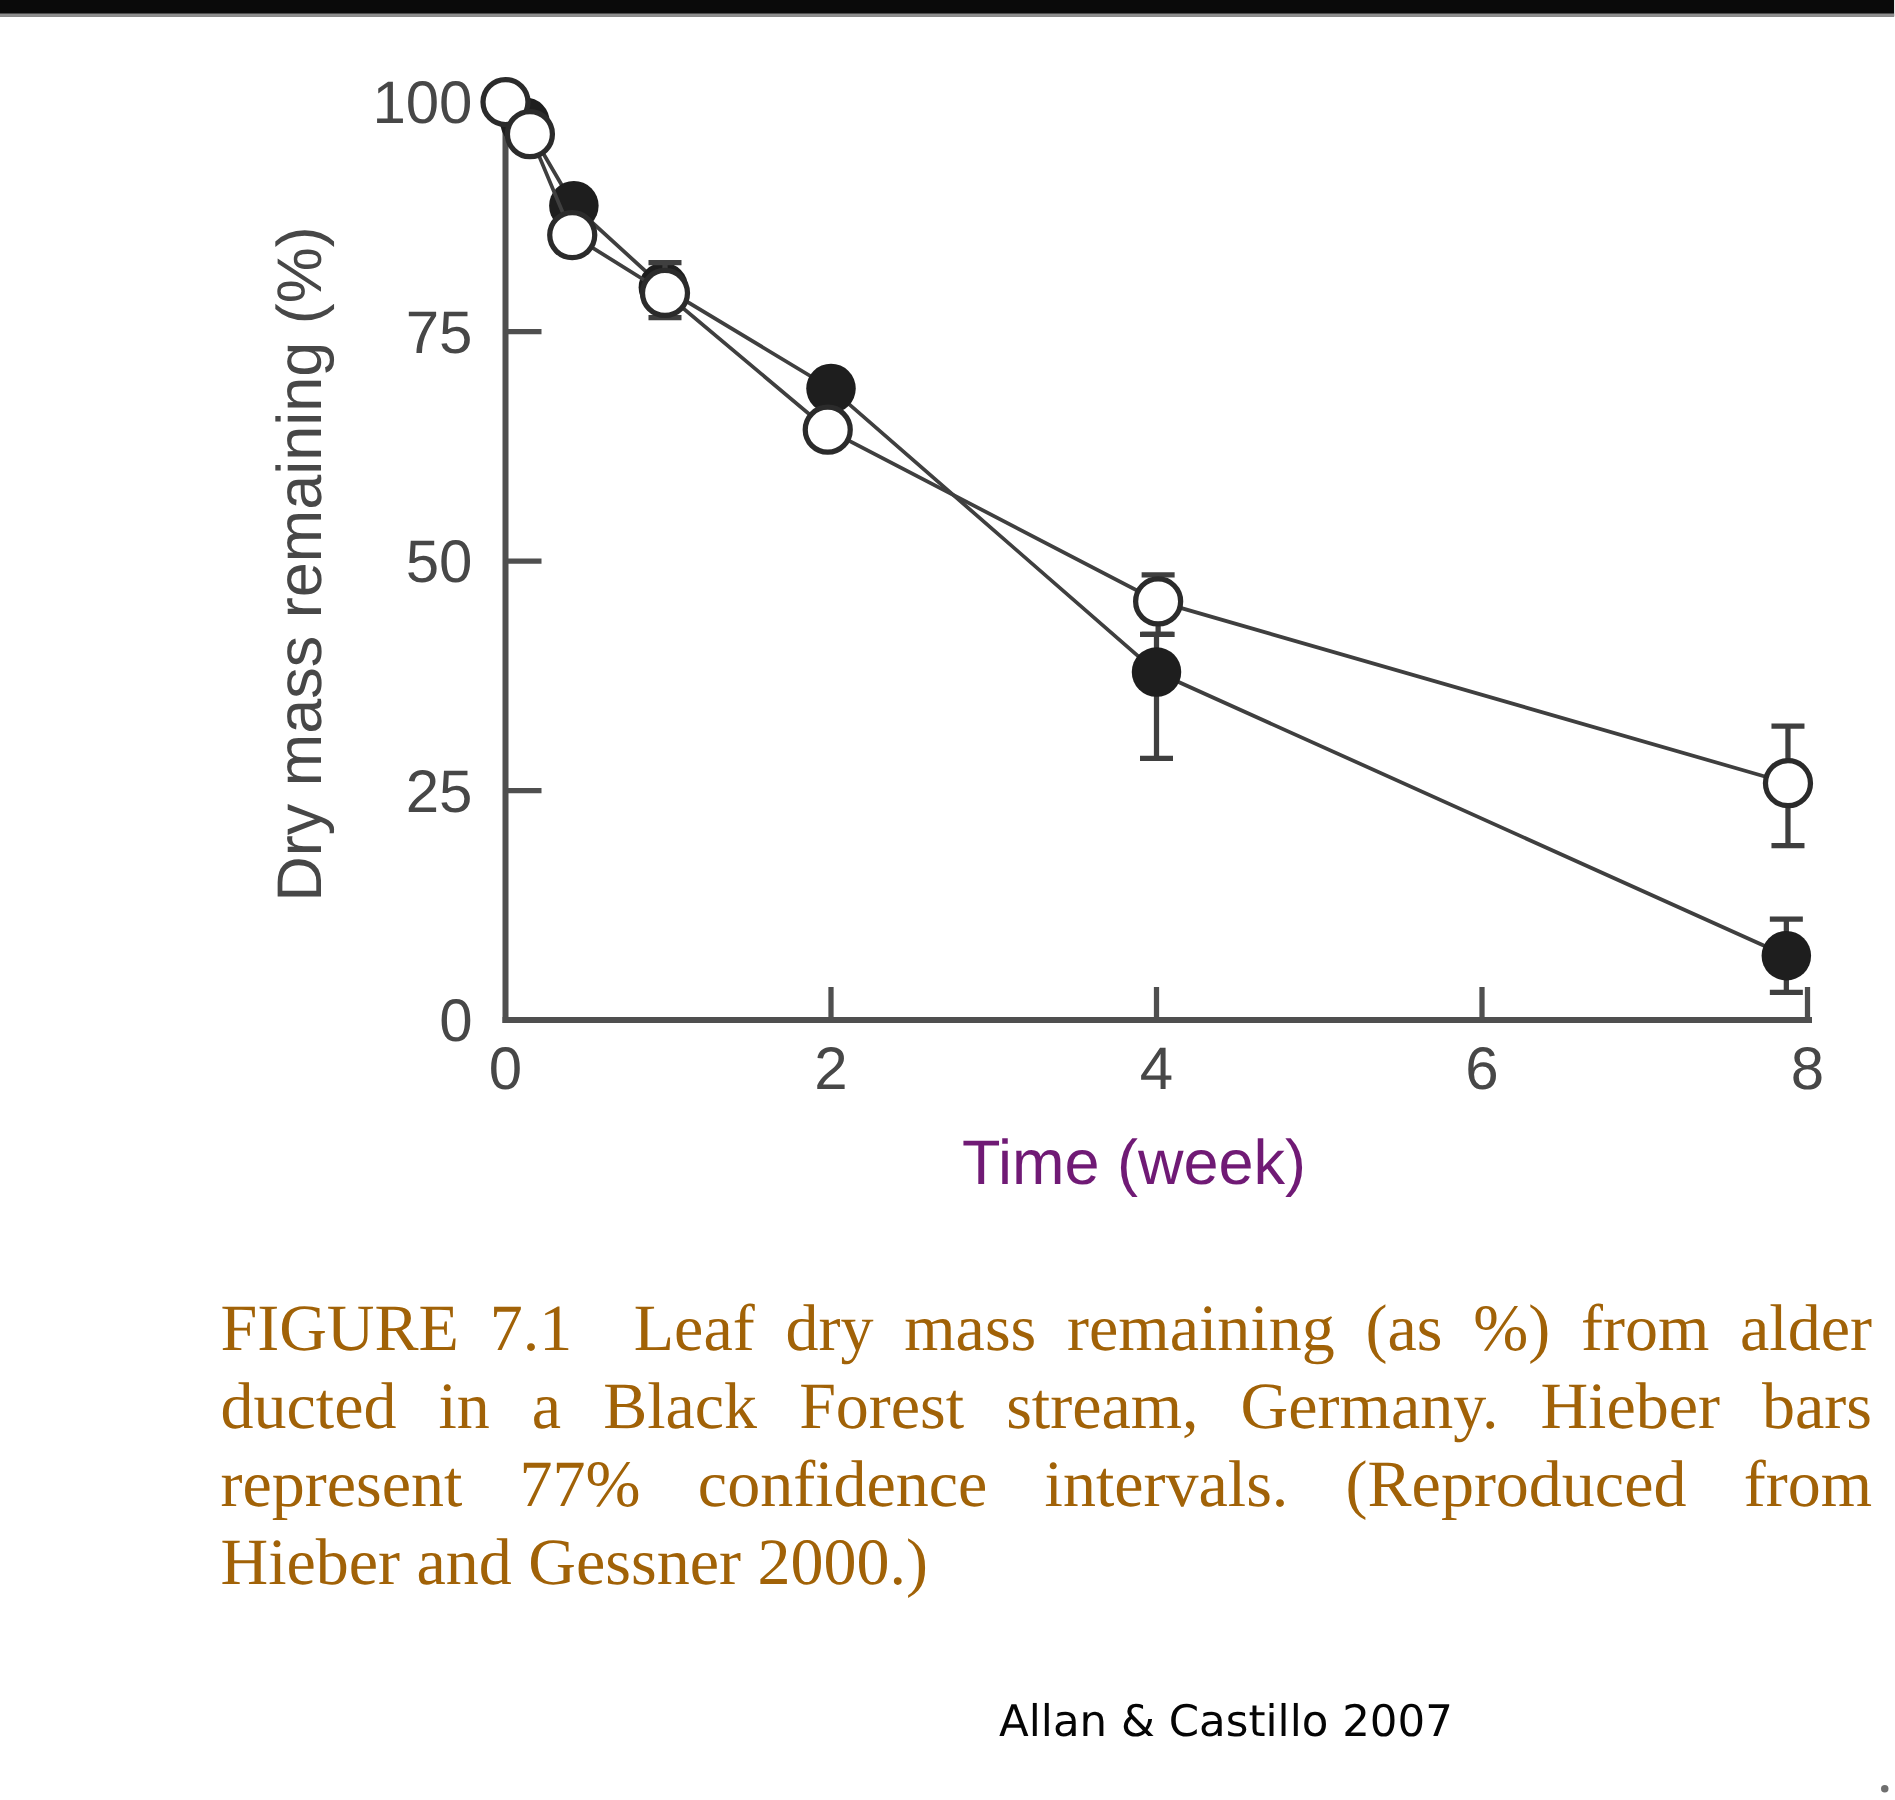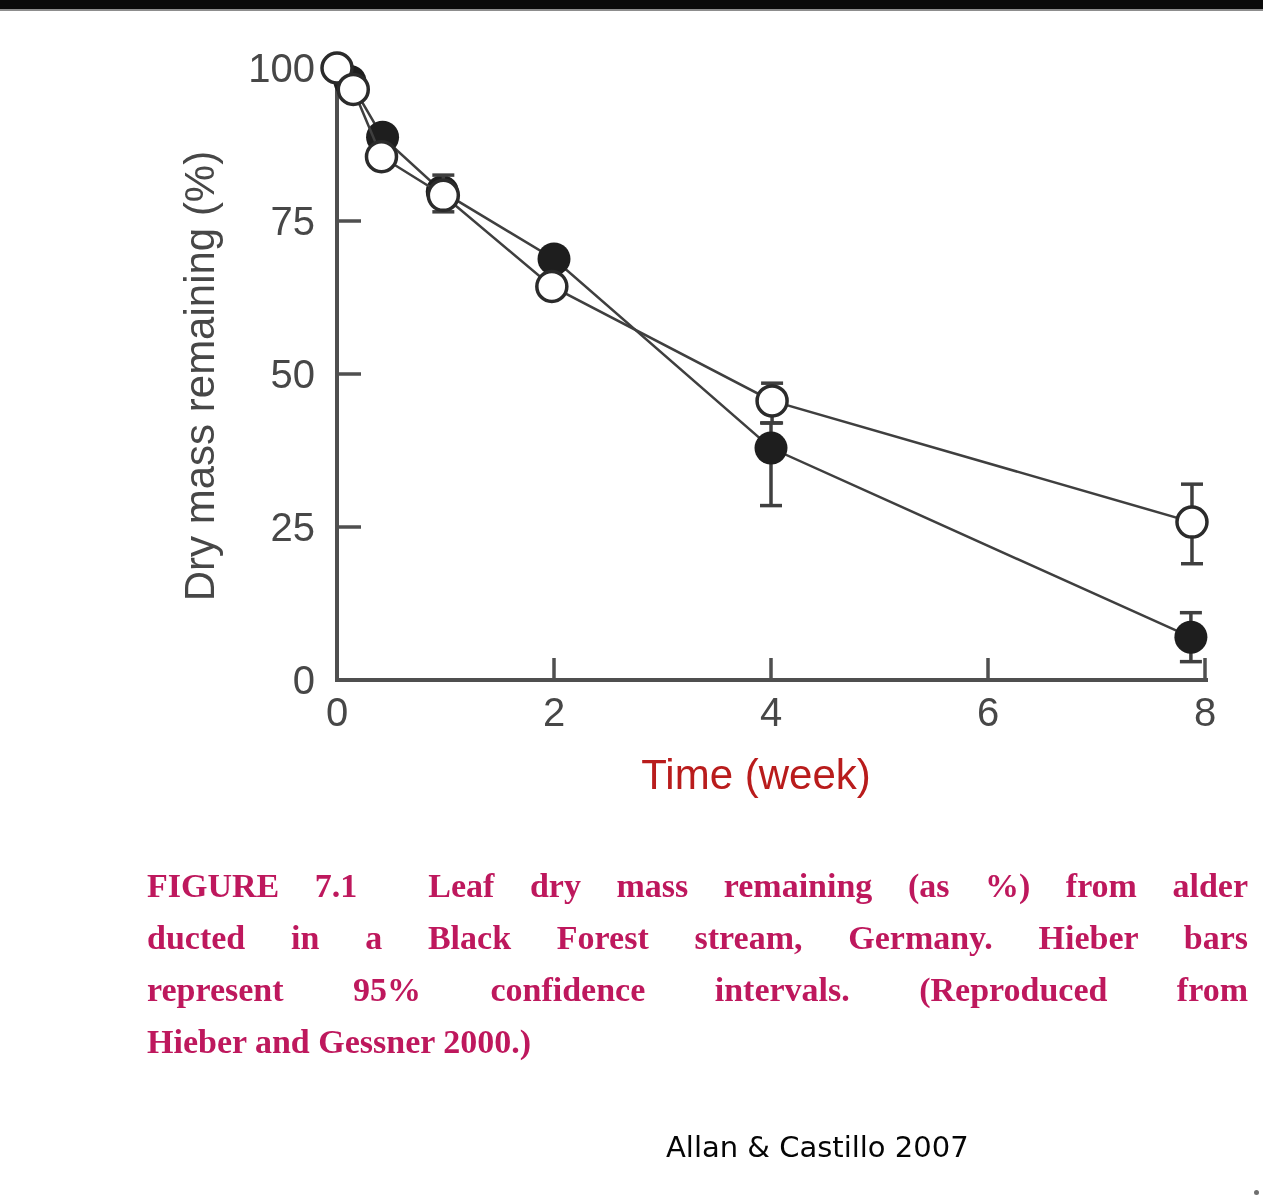--- a/index.html
+++ b/index.html
@@ -6,25 +6,25 @@
   #page{position:relative;width:1263px;height:1200px;background:#ffffff;overflow:hidden;
         font-family:"Liberation Sans",sans-serif;}
   #topbar{position:absolute;left:0;top:0;width:1263px;height:9px;background:#0a0a0a;
           border-bottom:2px solid #8d8d8d;}
   #chart-svg{position:absolute;left:0;top:0;}
   .tick-label{fill:#474747;font-family:"Liberation Sans",sans-serif;font-size:40px;}
   #y-axis-title{position:absolute;left:-36px;top:352px;width:472px;height:48px;line-height:48px;
           text-align:center;font-size:42px;color:#474747;transform:rotate(-90deg);
           font-family:"Liberation Sans",sans-serif;}
   #x-axis-title{position:absolute;left:500px;top:750px;width:512px;height:50px;line-height:50px;
-          text-align:center;font-size:42px;color:#b91c1c;
+          text-align:center;font-size:42px;color:#701a75;
           font-family:"Liberation Sans",sans-serif;}
   #caption{position:absolute;left:147px;top:860px;width:1101px;
-           font-family:"Liberation Serif",serif;font-weight:700;font-size:34px;
-           color:#be185d;}
+           font-family:"Liberation Serif",serif;font-weight:400;font-size:44px;
+           color:#a16207;}
   #caption .cap-line{height:52px;line-height:52px;text-align:justify;text-align-last:justify;
                      white-space:nowrap;}
   #caption .cap-line:last-child{text-align-last:left;}
   #attribution{position:absolute;left:666px;top:1118px;width:540px;height:58px;line-height:58px;
            font-family:"DejaVu Sans",sans-serif;font-size:29px;color:#050505;
            letter-spacing:0px;white-space:nowrap;}
   #corner-dot{position:absolute;left:1254px;top:1190px;width:5px;height:5px;background:#6f6f6f;
            border-radius:50%;}
 </style>
 </head>
@@ -84,20 +84,20 @@
       <circle cx="772.085" cy="400.928" r="15" fill="#ffffff" stroke="#2b2b2b" stroke-width="3.5"></circle>
       <circle cx="1191.98" cy="522.104" r="15" fill="#ffffff" stroke="#2b2b2b" stroke-width="3.5"></circle>
     </svg>
 
   <div id="y-axis-title">Dry mass remaining (%)</div>
   <div id="x-axis-title">Time (week)</div>
 
   <div id="caption">
     <div class="cap-line">FIGURE 7.1&nbsp; Leaf dry mass remaining (as %) from alder</div>
     <div class="cap-line">ducted in a Black Forest stream, Germany. Hieber bars</div>
-    <div class="cap-line">represent 95% confidence intervals. (Reproduced from</div>
+    <div class="cap-line">represent 77% confidence intervals. (Reproduced from</div>
     <div class="cap-line">Hieber and Gessner 2000.)</div>
   </div>
 
   <div id="attribution">Allan &amp; Castillo 2007</div>
 
   <div id="corner-dot"></div>
 </div>
 
 </body></html>

